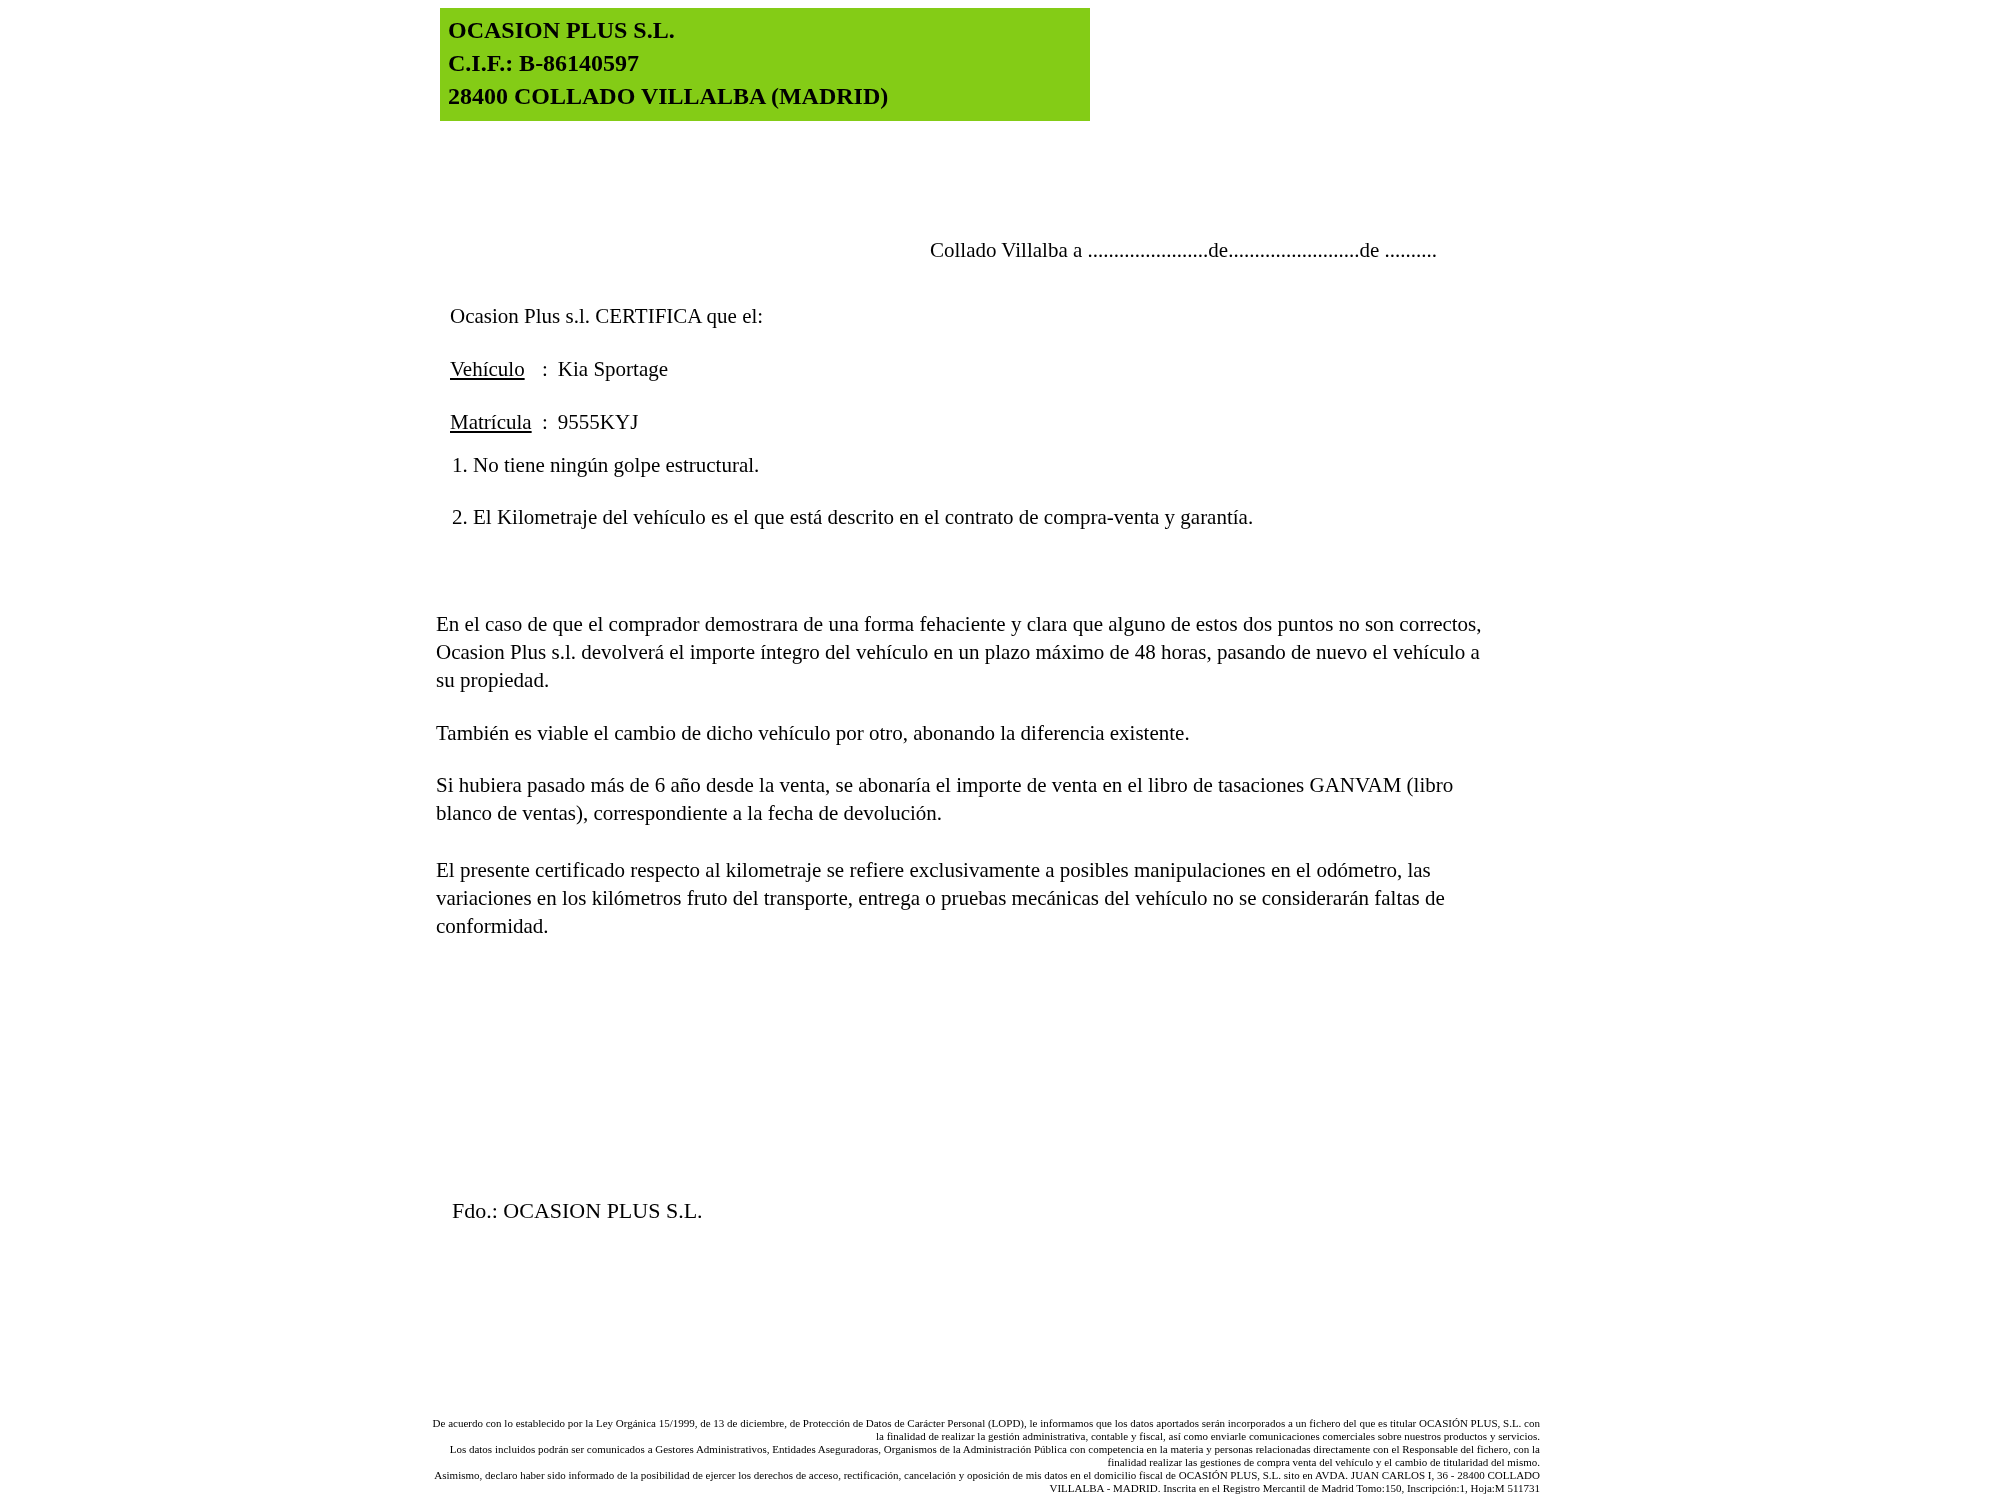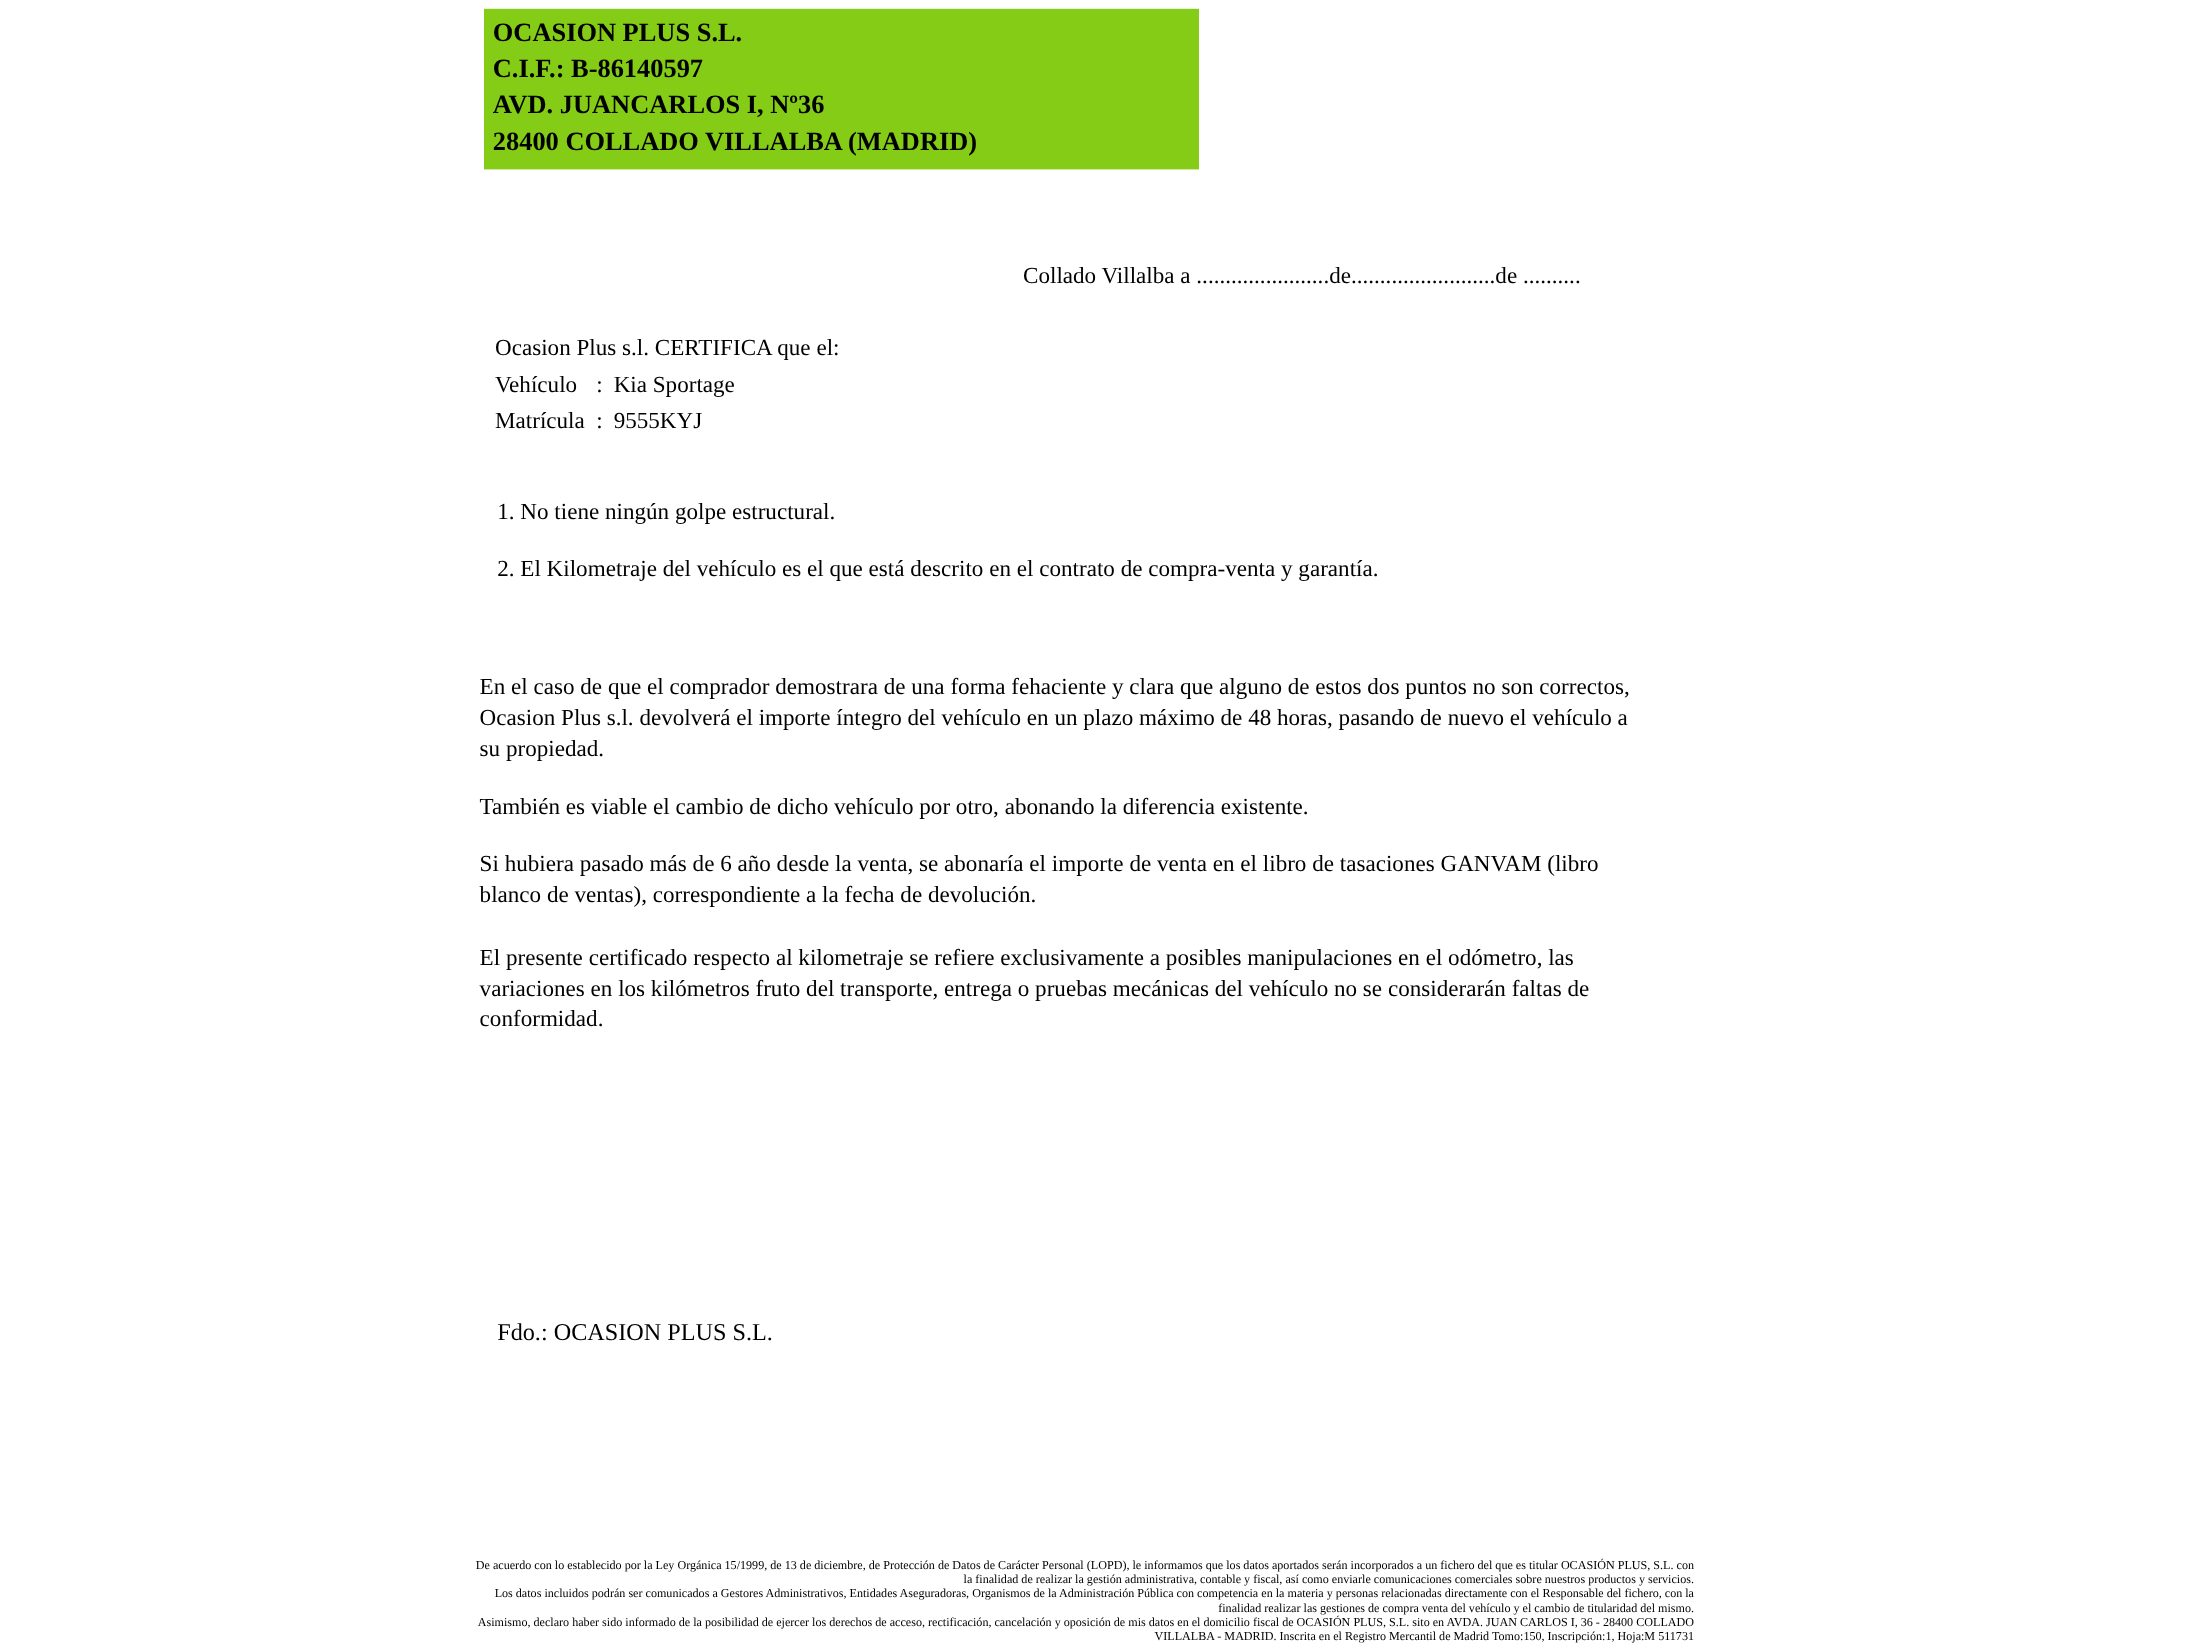--- a/index.html
+++ b/index.html
@@ -38,20 +38,22 @@
   .cert-block {
     left: 450px;
     top: 300px;
     font-size: 21px;
     line-height: 33px;
   }
   .field-row { white-space: nowrap; }
   .field-label {
     display: inline-block;
     min-width: 92px;
+    text-decoration: underline;
+    margin-top: 20px;
   }
   .field-sep { display: inline-block; margin-right: 10px; }
 
   
   .point-1 { left: 452px; top: 453px; font-size: 21px; }
   .point-2 { left: 452px; top: 505px; font-size: 21px; }
 
   
   .para {
     left: 436px;
@@ -80,21 +82,20 @@
     line-height: 13px;
     text-align: right;
   }
 </style>
 </head>
 <body>
 
 <div class="abs header-box">
   <div>OCASION PLUS S.L.</div>
   <div>C.I.F.: B-86140597</div>
-  <div>AVD. JUANCARLOS I, Nº36</div>
   <div>28400 COLLADO VILLALBA (MADRID)</div>
 </div>
 
 <div class="abs date-line">Collado Villalba a .......................de.........................de ..........</div>
 
 <div class="abs cert-block">
   <div>Ocasion Plus s.l. CERTIFICA que el:</div>
   <div class="field-row">
     <span class="field-label">Vehículo</span><span class="field-sep">:</span><span>Kia Sportage</span>
   </div>

